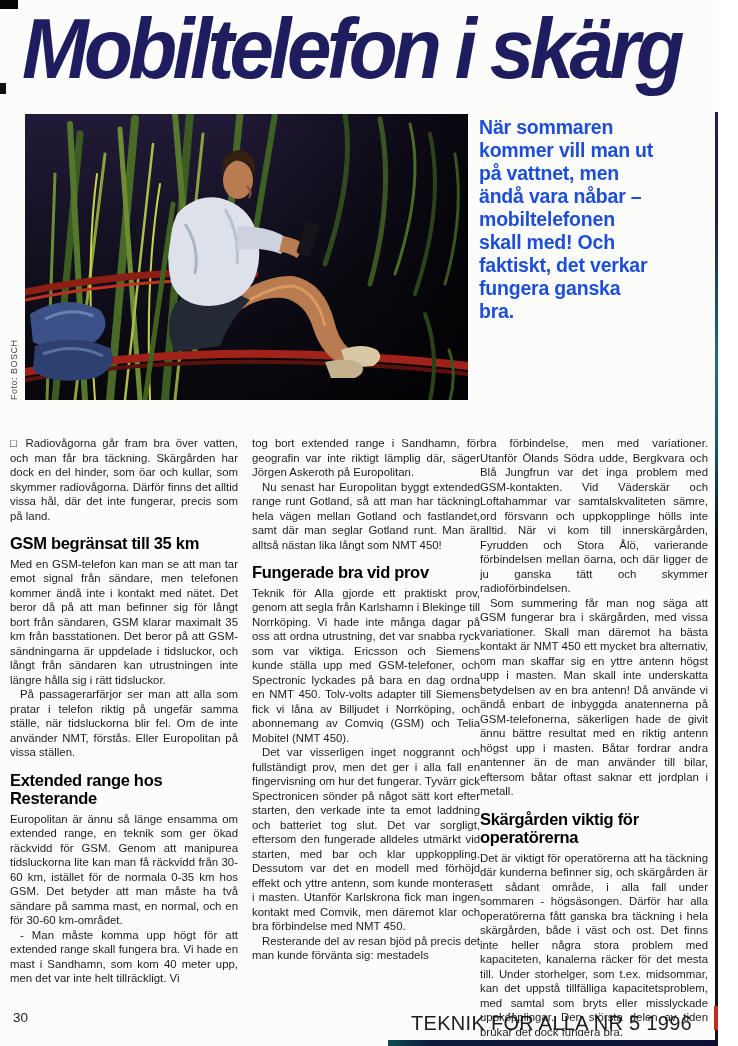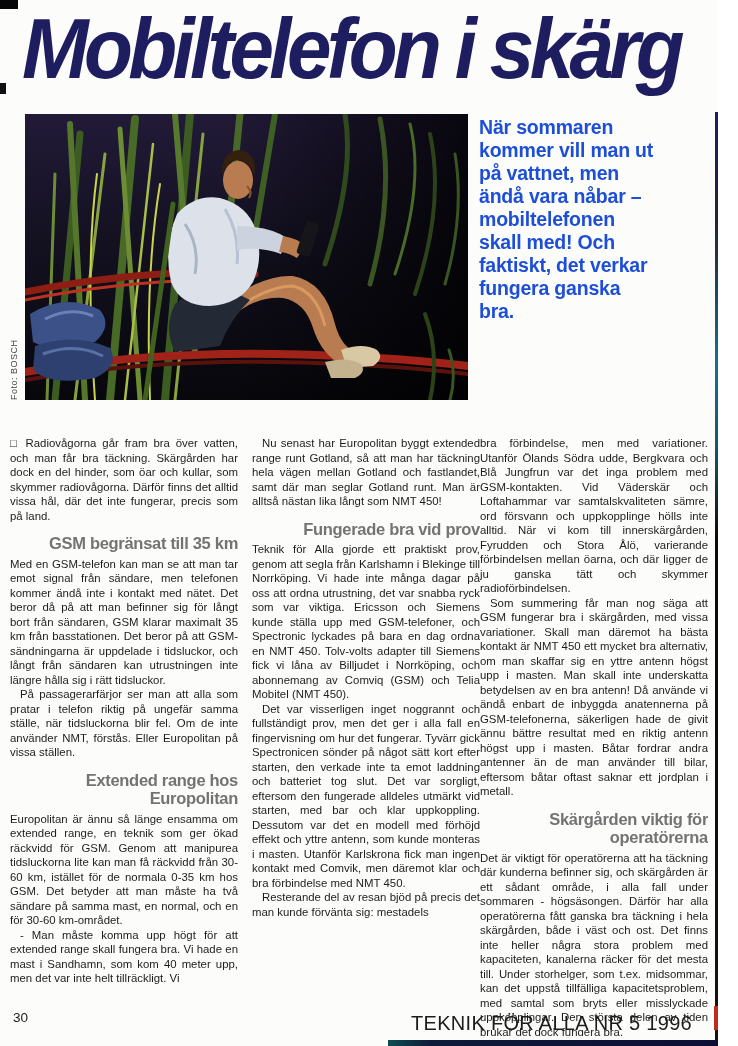--- a/index.html
+++ b/index.html
@@ -39,21 +39,21 @@
     position:absolute; top:412px; width:228px; height:600px;
     font-size:11.4px; line-height:14.5px; text-align:justify;
     overflow:hidden;
     margin-top:24px;
   }
   .col-1{left:10px;} .col-2{left:252px;} .col-3{left:480px;}
   .col p{margin:0;}
   .col p.indent{text-indent:10px;}
   .col h3{
     font-size:16.5px; line-height:18.5px; margin:11px 0 4px 0;
-    font-weight:bold; letter-spacing:-0.3px; text-align:right; color:#737373;
+    font-weight:bold; letter-spacing:-0.3px; text-align:left; color:#000000;
   }
   
   .page-num{position:absolute; left:13px; top:1010px; font-size:13.5px;}
   .footer-title{position:absolute; right:26px; top:1012px; font-size:20px; letter-spacing:0.3px;}
   
   .mark-tl{position:absolute; left:0; top:0; width:18px; height:9px; background:#050508;}
   .mark-left{position:absolute; left:0; top:83px; width:6px; height:11px; background:#101014;}
   .edge-right{
     position:absolute; right:0; top:112px; width:3px; height:928px;
     background:linear-gradient(#1d1d5f 0%, #23233a 12%, #1b6f8a 27%, #135a6e 36%, #0a0a0a 46%, #141414 100%);
@@ -163,25 +163,26 @@
 
   <div class="photo-credit">Foto: BOSCH</div>
 
   <div class="pullquote">När sommaren kommer vill man ut på vattnet, men ändå vara nåbar – mobiltelefonen skall med! Och faktiskt, det verkar fungera ganska bra.</div>
 
   <div class="col col-1">
       <p>□ Radiovågorna går fram bra över vatten, och man får bra täckning. Skärgården har dock en del hinder, som öar och kullar, som skymmer radiovågorna. Därför finns det alltid vissa hål, där det inte fungerar, precis som på land.</p>
       <h3>GSM begränsat till 35 km</h3>
       <p>Med en GSM-telefon kan man se att man tar emot signal från sändare, men telefonen kommer ändå inte i kontakt med nätet. Det beror då på att man befinner sig för långt bort från sändaren, GSM klarar maximalt 35 km från basstationen. Det beror på att GSM-sändningarna är uppdelade i tidsluckor, och långt från sändaren kan utrustningen inte längre hålla sig i rätt tidsluckor.</p>
       <p class="indent">På passagerarfärjor ser man att alla som pratar i telefon riktig på ungefär samma ställe, när tidsluckorna blir fel. Om de inte använder NMT, förstås. Eller Europolitan på vissa ställen.</p>
-      <h3>Extended range hos Europolitan</h3>
+      <h3>Extended range hos Resterande</h3>
       <p>Europolitan är ännu så länge ensamma om extended range, en teknik som ger ökad räckvidd för GSM. Genom att manipurea tidsluckorna lite kan man få räckvidd från 30-60 km, istället för de normala 0-35 km hos GSM. Det betyder att man måste ha två sändare på samma mast, en normal, och en för 30-60 km-området.</p>
       <p class="indent">- Man måste komma upp högt för att extended range skall fungera bra. Vi hade en mast i Sandhamn, som kom 40 meter upp, men det var inte helt tillräckligt. Vi</p>
     </div>
   <div class="col col-2">
+      <p>tog bort extended range i Sandhamn, för geografin var inte riktigt lämplig där, säger Jörgen Askeroth på Europolitan.</p>
       <p class="indent">Nu senast har Europolitan byggt extended range runt Gotland, så att man har täckning hela vägen mellan Gotland och fastlandet, samt där man seglar Gotland runt. Man är alltså nästan lika långt som NMT 450!</p>
       <h3>Fungerade bra vid prov</h3>
       <p>Teknik för Alla gjorde ett praktiskt prov, genom att segla från Karlshamn i Blekinge till Norrköping. Vi hade inte många dagar på oss att ordna utrustning, det var snabba ryck som var viktiga. Ericsson och Siemens kunde ställa upp med GSM-telefoner, och Spectronic lyckades på bara en dag ordna en NMT 450. Tolv-volts adapter till Siemens fick vi låna av Billjudet i Norrköping, och abonnemang av Comviq (GSM) och Telia Mobitel (NMT 450).</p>
       <p class="indent">Det var visserligen inget noggrannt och fullständigt prov, men det ger i alla fall en fingervisning om hur det fungerar. Tyvärr gick Spectronicen sönder på något sätt kort efter starten, den verkade inte ta emot laddning och batteriet tog slut. Det var sorgligt, eftersom den fungerade alldeles utmärkt vid starten, med bar och klar uppkoppling. Dessutom var det en modell med förhöjd effekt och yttre antenn, som kunde monteras i masten. Utanför Karlskrona fick man ingen kontakt med Comvik, men däremot klar och bra förbindelse med NMT 450.</p>
       <p class="indent">Resterande del av resan bjöd på precis det man kunde förvänta sig: mestadels</p>
     </div>
   <div class="col col-3">
       <p>bra förbindelse, men med variationer. Utanför Ölands Södra udde, Bergkvara och Blå Jungfrun var det inga problem med GSM-kontakten. Vid Väderskär och Loftahammar var samtalskvaliteten sämre, ord försvann och uppkopplinge hölls inte alltid. När vi kom till innerskärgården, Fyrudden och Stora Ålö, varierande förbindelsen mellan öarna, och där ligger de ju ganska tätt och skymmer radioförbindelsen.</p>
       <p class="indent">Som summering får man nog säga att GSM fungerar bra i skärgården, med vissa variationer. Skall man däremot ha bästa kontakt är NMT 450 ett mycket bra alternativ, om man skaffar sig en yttre antenn högst upp i masten. Man skall inte underskatta betydelsen av en bra antenn! Då använde vi ändå enbart de inbyggda anatennerna på GSM-telefonerna, säkerligen hade de givit ännu bättre resultat med en riktig antenn högst upp i masten. Båtar fordrar andra antenner än de man använder till bilar, eftersom båtar oftast saknar ett jordplan i metall.</p>
       <h3>Skärgården viktig för operatörerna</h3>

